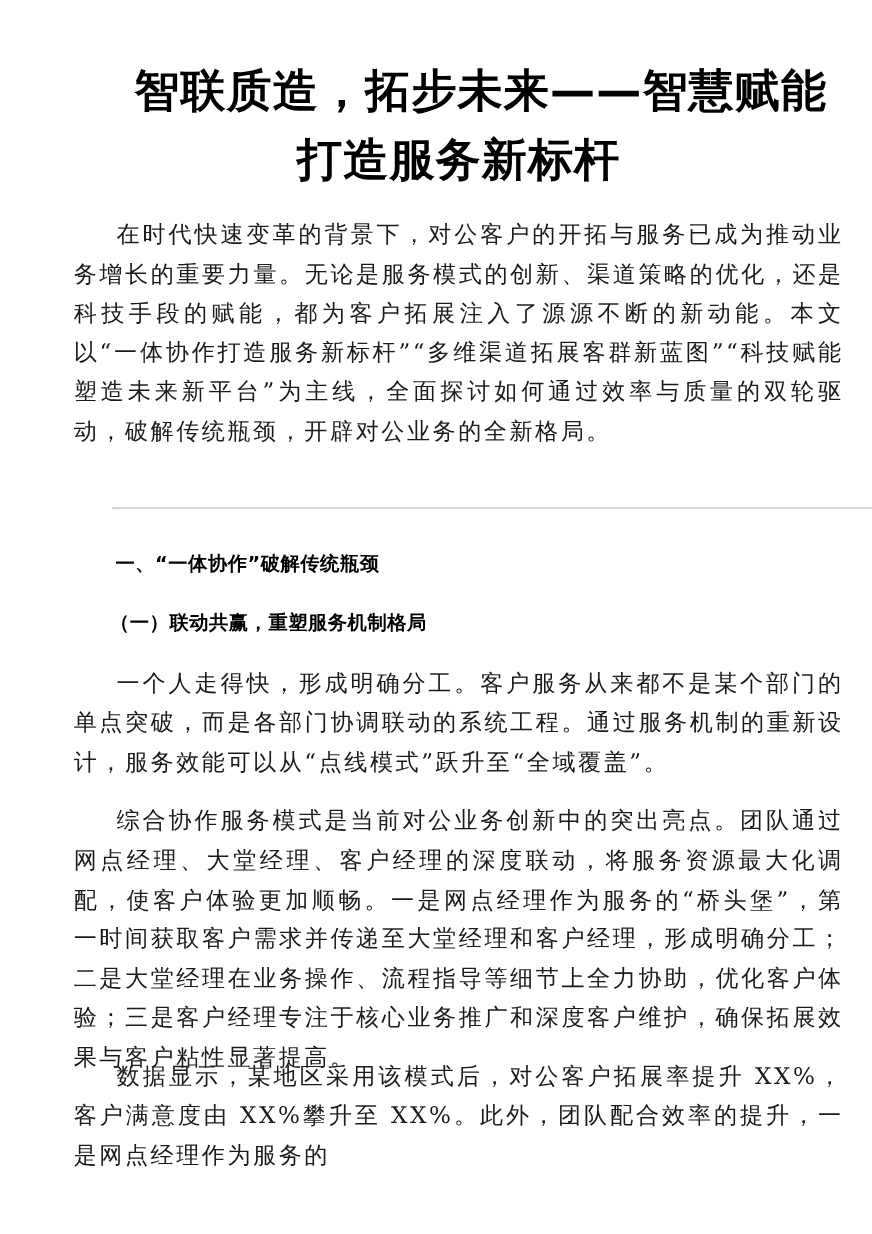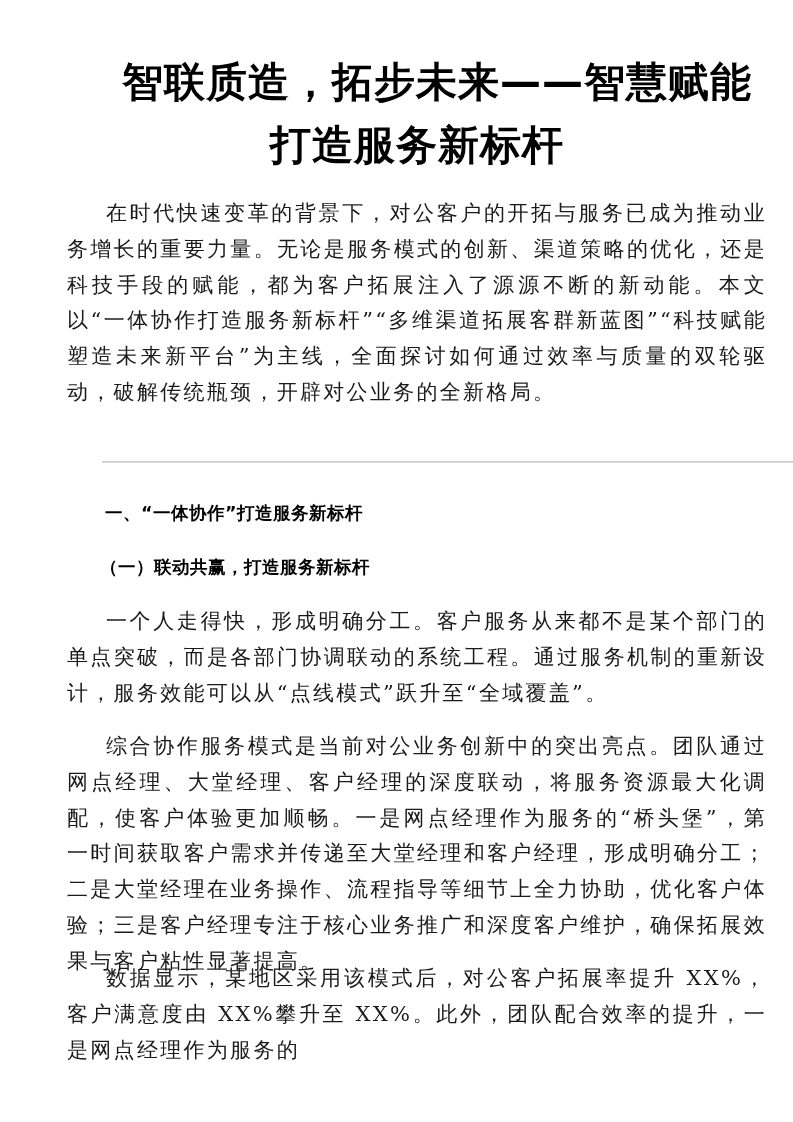--- a/index.html
+++ b/index.html
@@ -99,20 +99,20 @@
 
 <div class="page">
 
   <h1 class="title title-1">智联质造，拓步未来——智慧赋能</h1>
   <h1 class="title title-2">打造服务新标杆</h1>
 
   <p class="para p-intro">在时代快速变革的背景下，对公客户的开拓与服务已成为推动业务增长的重要力量。无论是服务模式的创新、渠道策略的优化，还是科技手段的赋能，都为客户拓展注入了源源不断的新动能。本文以“一体协作打造服务新标杆”“多维渠道拓展客群新蓝图”“科技赋能塑造未来新平台”为主线，全面探讨如何通过效率与质量的双轮驱动，破解传统瓶颈，开辟对公业务的全新格局。</p>
 
   <div class="rule"></div>
 
-  <h2 class="h1">一、“一体协作”打造服务新标杆</h2>
-  <h3 class="h2">（一）联动共赢，打造服务新标杆</h3>
+  <h2 class="h1">一、“一体协作”破解传统瓶颈</h2>
+  <h3 class="h2">（一）联动共赢，重塑服务机制格局</h3>
 
   <p class="para p1">一个人走得快，形成明确分工。客户服务从来都不是某个部门的单点突破，而是各部门协调联动的系统工程。通过服务机制的重新设计，服务效能可以从“点线模式”跃升至“全域覆盖”。</p>
   <p class="para p2">综合协作服务模式是当前对公业务创新中的突出亮点。团队通过网点经理、大堂经理、客户经理的深度联动，将服务资源最大化调配，使客户体验更加顺畅。一是网点经理作为服务的“桥头堡”，第一时间获取客户需求并传递至大堂经理和客户经理，形成明确分工；二是大堂经理在业务操作、流程指导等细节上全力协助，优化客户体验；三是客户经理专注于核心业务推广和深度客户维护，确保拓展效果与客户粘性显著提高。</p>
   <p class="para p3">数据显示，某地区采用该模式后，对公客户拓展率提升 XX%，客户满意度由 XX%攀升至 XX%。此外，团队配合效率的提升，一是网点经理作为服务的</p>
 
 </div>
 
 </body></html>

